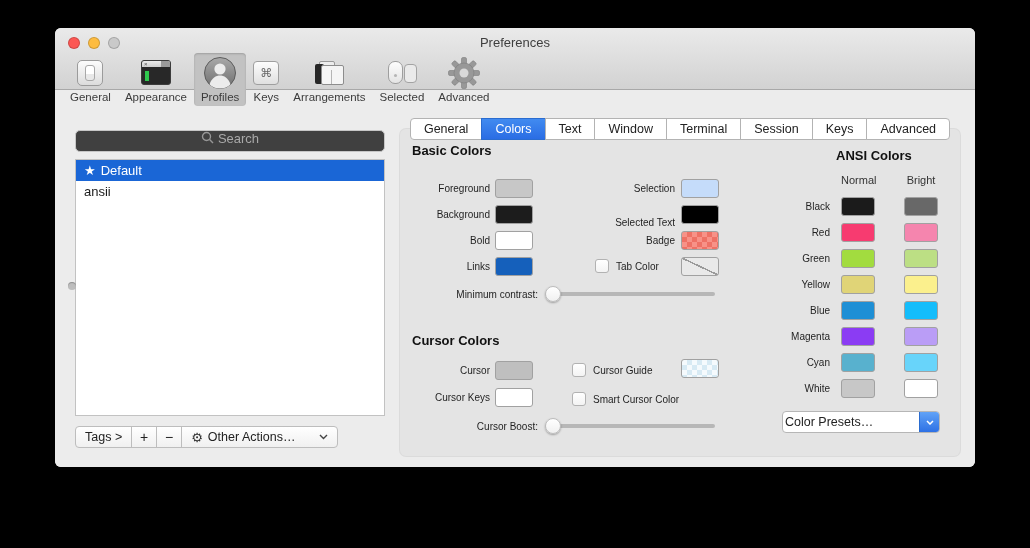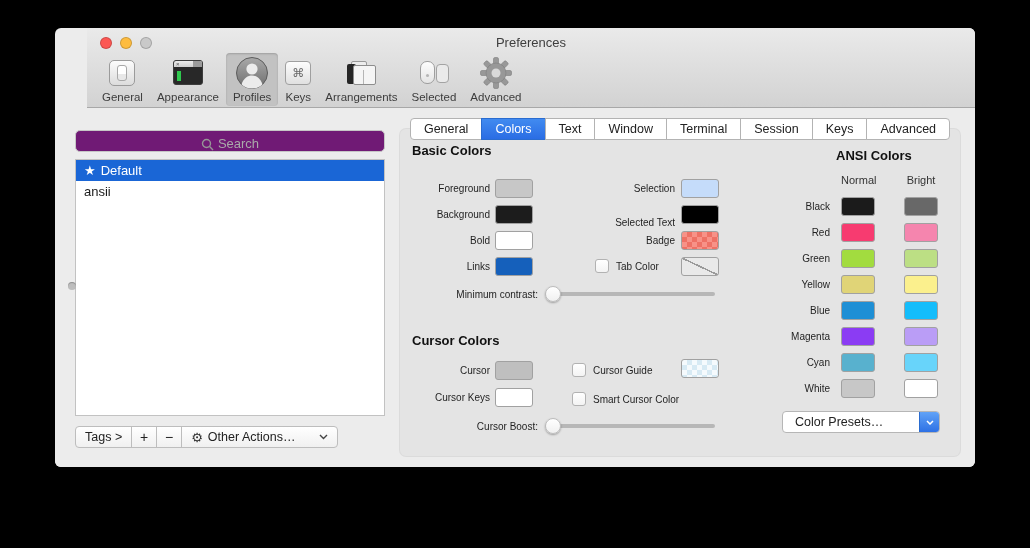--- a/index.html
+++ b/index.html
@@ -1,22 +1,22 @@
 <!DOCTYPE html>
 <html><head>
 <meta charset="utf-8">
 <style>
   html,body{margin:0;padding:0;background:#000;}
   *{box-sizing:border-box;font-family:"Liberation Sans",sans-serif;}
   .screen{position:relative;width:1030px;height:548px;background:#000;overflow:hidden;}
   .window{position:absolute;left:55px;top:28px;width:920px;height:439px;border-radius:6px;
     background:#ececec;box-shadow:0 22px 55px rgba(0,0,0,.65);overflow:hidden;}
   
-  .header{position:absolute;left:0;top:0;right:0;height:80px;
-    background:linear-gradient(#eaeaea,#d2d2d2);border-bottom:1px solid #a8a8a8;margin-left:32px;}
+  .header{position:absolute;left:0;top:0;right:0;height:62px;
+    background:linear-gradient(#eaeaea,#d2d2d2);border-bottom:1px solid #a8a8a8;}
   .traffic{position:absolute;left:13px;top:9px;display:flex;gap:8px;}
   .tl{width:12px;height:12px;border-radius:50%;border:1px solid rgba(0,0,0,.18);}
   .wtitle{position:absolute;left:0;right:0;top:7px;text-align:center;font-size:13px;color:#3e3e3e;}
   .toolbar{position:absolute;left:8px;top:25px;display:flex;align-items:flex-end;}
   .tbitem{display:flex;flex-direction:column;align-items:center;padding:2px 7px 3px;border-radius:4px;}
   .tbitem.sel{background:#c2c2c2;box-shadow:inset 0 1px 2px rgba(0,0,0,.18);}
   .tbicon{height:35px;display:flex;align-items:center;justify-content:center;}
   .tblabel{font-size:11.5px;color:#3c3c3c;margin-top:1px;white-space:nowrap;}
   
   .ic-general{width:26px;height:26px;border-radius:5px;border:1px solid #9b9b9b;
@@ -38,22 +38,22 @@
   .ic-arr .front .hd{height:4px;background:#d8d8d8;border-bottom:1px solid #b5b5b5;}
   .ic-arr .front .vd{position:absolute;left:9px;top:4px;bottom:0;width:1px;background:#b5b5b5;}
   .ic-pointer{position:relative;width:34px;height:26px;}
   .ic-pointer .mouse{position:absolute;left:3px;top:1px;width:15px;height:23px;border-radius:7px;
     border:1px solid #9e9e9e;background:linear-gradient(#fdfdfd,#e4e4e4);}
   .ic-pointer .dot{position:absolute;left:9px;top:14px;width:3px;height:3px;border-radius:50%;background:#b5b5b5;}
   .ic-pointer .pad{position:absolute;right:2px;top:4px;width:13px;height:19px;border-radius:4px;
     border:1px solid #a3a3a3;background:#eaeaea;}
   
   .content{position:absolute;left:0;top:81px;right:0;bottom:0;background:#ececec;}
-  .search{position:absolute;left:20px;top:21px;width:310px;height:22px;background:#701a75;
-    border:1px solid #c6c6c6;border-radius:5px;display:flex;align-items:flex-end;justify-content:center;
+  .search{position:absolute;left:20px;top:21px;width:310px;height:22px;background:#404040;
+    border:1px solid #c6c6c6;border-radius:5px;display:flex;align-items:flex-start;justify-content:center;
     gap:4px;color:#a9a9a9;font-size:13px;}
   .proflist{position:absolute;left:20px;top:50px;width:310px;height:257px;background:#fff;border:1px solid #c2c2c2;}
   .plheader{position:relative;height:19px;border-bottom:1px solid #d4d4d4;font-size:11.5px;color:#333;
     display:flex;align-items:center;padding-left:8px;}
   .plheader::after{content:"";position:absolute;right:7px;top:2px;bottom:2px;width:1px;background:#e0e0e0;}
   .prow{height:21px;display:flex;align-items:center;padding-left:8px;font-size:13px;color:#1a1a1a;gap:5px;}
   .prow.sel{color:#fff;}
   .side-dot{position:absolute;left:13px;top:173px;width:8px;height:8px;border-radius:50%;
     background:#bdbdbd;box-shadow:inset 0 1px 1px rgba(0,0,0,.25);}
   .btnrow{position:absolute;left:20px;top:317px;height:22px;display:flex;}
@@ -82,21 +82,21 @@
   .diag{background:linear-gradient(to top right,#e9e9e9 47.5%,#9a9a9a 47.5%,#9a9a9a 52.5%,#e9e9e9 52.5%),#e9e9e9;}
   .cb{position:absolute;width:14px;height:14px;border:1px solid #b2b2b2;border-radius:3px;background:linear-gradient(#fff,#f3f3f3);}
   .cblabel{position:absolute;font-size:10px;color:#1f1f1f;line-height:19px;white-space:nowrap;}
   .slider{position:absolute;width:170px;height:16px;}
   .slider .track{position:absolute;left:0;right:0;top:6px;height:4px;background:#b7b7b7;border-radius:2px;}
   .slider .knob{position:absolute;left:0;top:0;width:16px;height:16px;border-radius:50%;
     background:linear-gradient(#fff,#f0f0f0);border:1px solid #bdbdbd;box-shadow:0 1px 2px rgba(0,0,0,.3);}
   .colhead{position:absolute;font-size:11px;color:#333;width:34px;text-align:center;}
   .presets{position:absolute;left:382px;top:282px;width:158px;height:22px;background:#fff;
     border:1px solid #b6b6b6;border-radius:4px;display:flex;align-items:center;overflow:hidden;}
-  .presets .lbl{flex:1;padding-left:12px;font-size:12.5px;color:#222;}
+  .presets .lbl{flex:1;padding-left:2px;font-size:12.5px;color:#222;}
   .presets .cap{width:20px;height:22px;background:linear-gradient(#63a5f8,#2b6ee4);
     display:flex;align-items:center;justify-content:center;border-left:1px solid #2a6cd0;}
 </style>
 </head>
 <body>
 
 <div class="screen">
   <div class="window">
 
     <div class="header">

